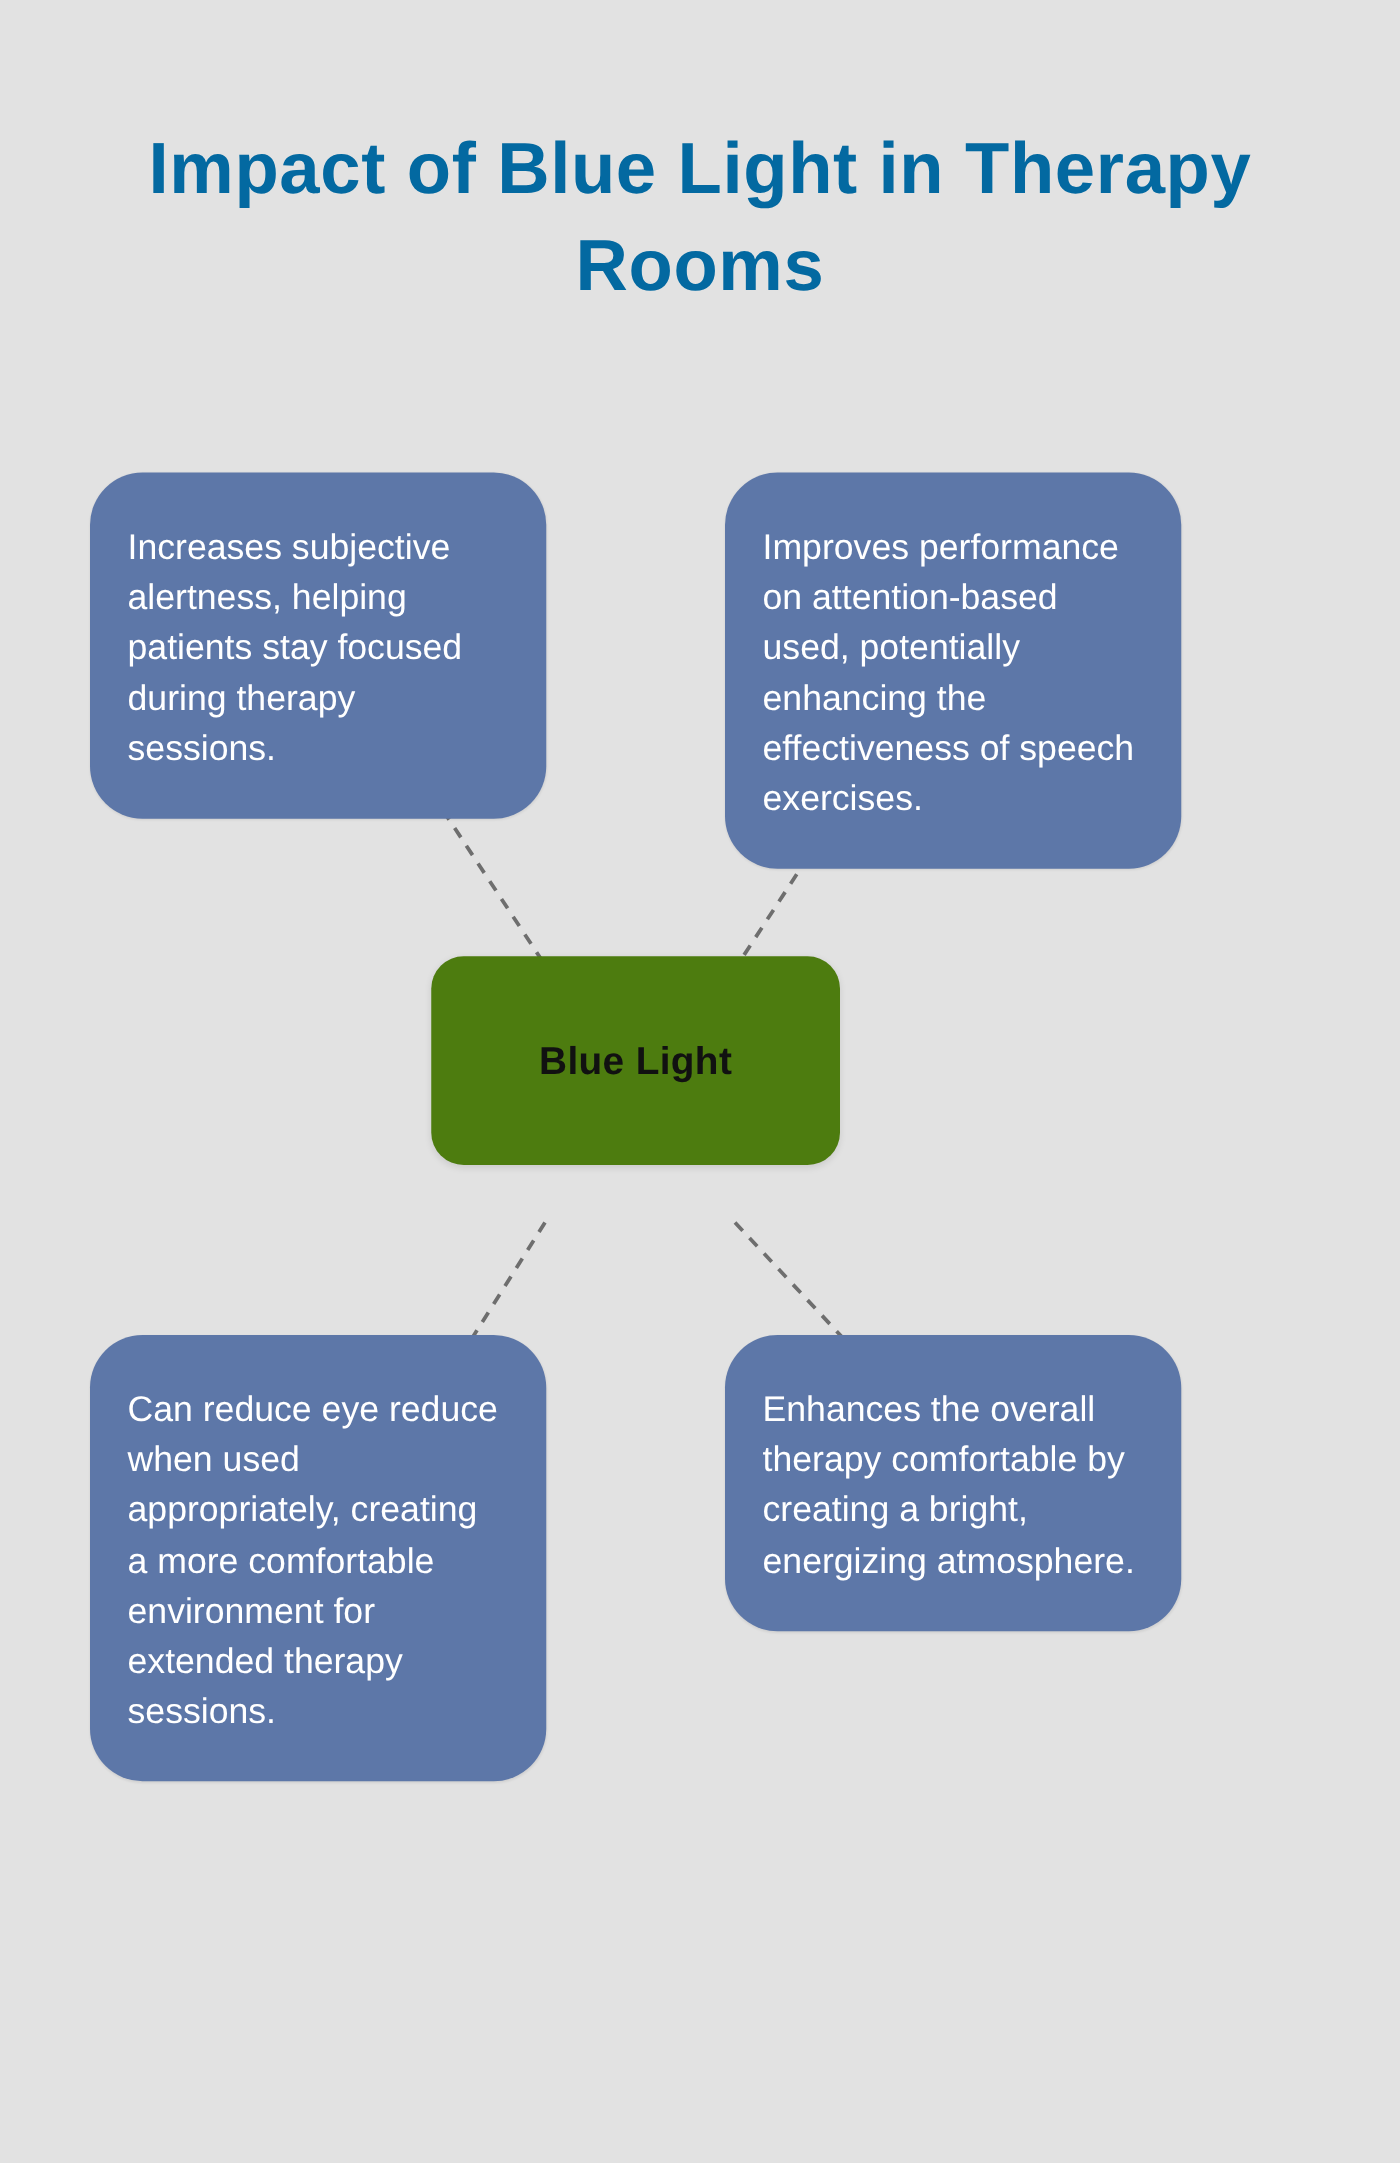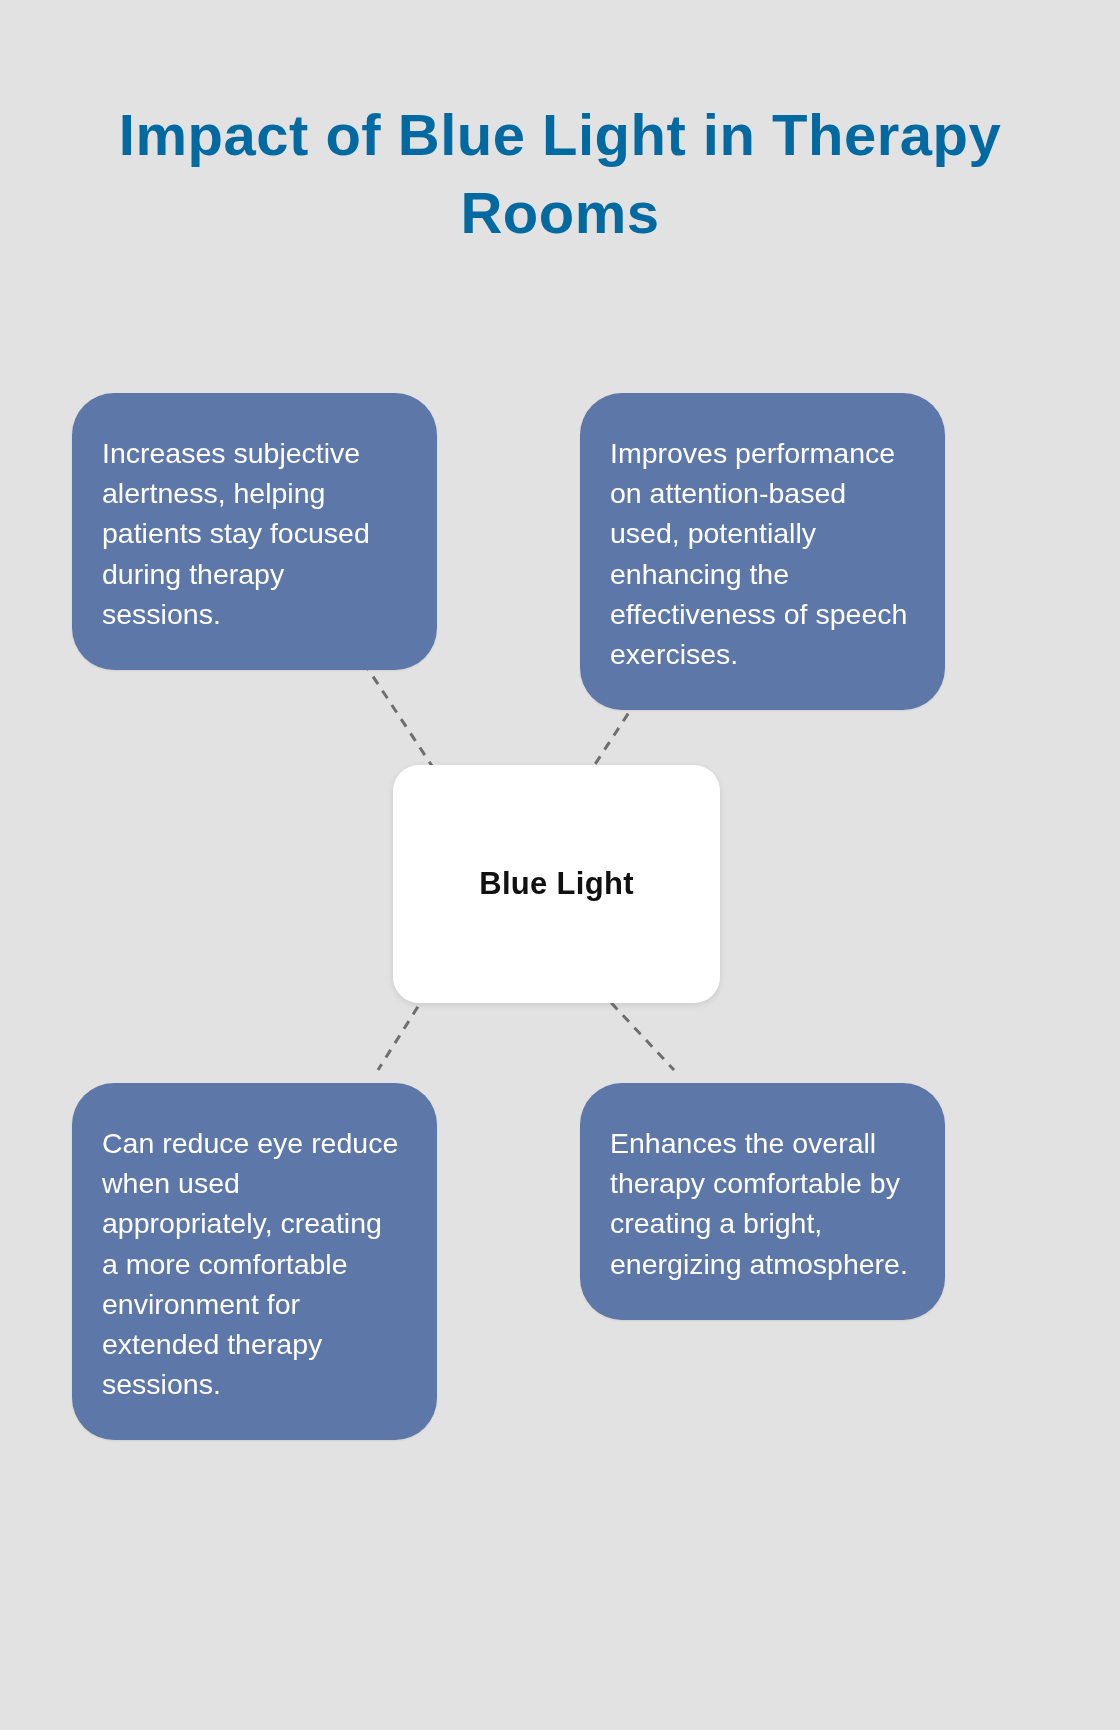--- a/index.html
+++ b/index.html
@@ -35,39 +35,37 @@
   .node {
     position: absolute;
     width: 365px;
     background: #5d77a8;
     border-radius: 42px;
     color: #ffffff;
     font-size: 28.5px;
     line-height: 1.41;
     padding: 40px 32px 36px 30px;
     box-shadow: 0 1px 2px rgba(0,0,0,0.08);
-    margin-top: 15px;
   }
   .node-top-left    { left: 72px;  top: 378px; }
   .node-top-right   { left: 580px; top: 378px; }
   .node-bottom-left { left: 72px;  top: 1068px; }
   .node-bottom-right{ left: 580px; top: 1068px; }
   .center-node {
     position: absolute;
     left: 345px;
     top: 765px;
     width: 327px;
-    height: 238px;
-    background: #ffffff;
+    height: 167px;
+    background: #4d7c0f;
     border-radius: 26px;
     display: flex;
     align-items: center;
     justify-content: center;
     box-shadow: 0 2px 6px rgba(0,0,0,0.10);
-    margin-left: 48px;
   }
   .center-node .center-label {
     font-size: 31px;
     font-weight: 700;
     color: #111111;
     letter-spacing: 0.3px;
   }
 </style>
 </head>
 <body>

